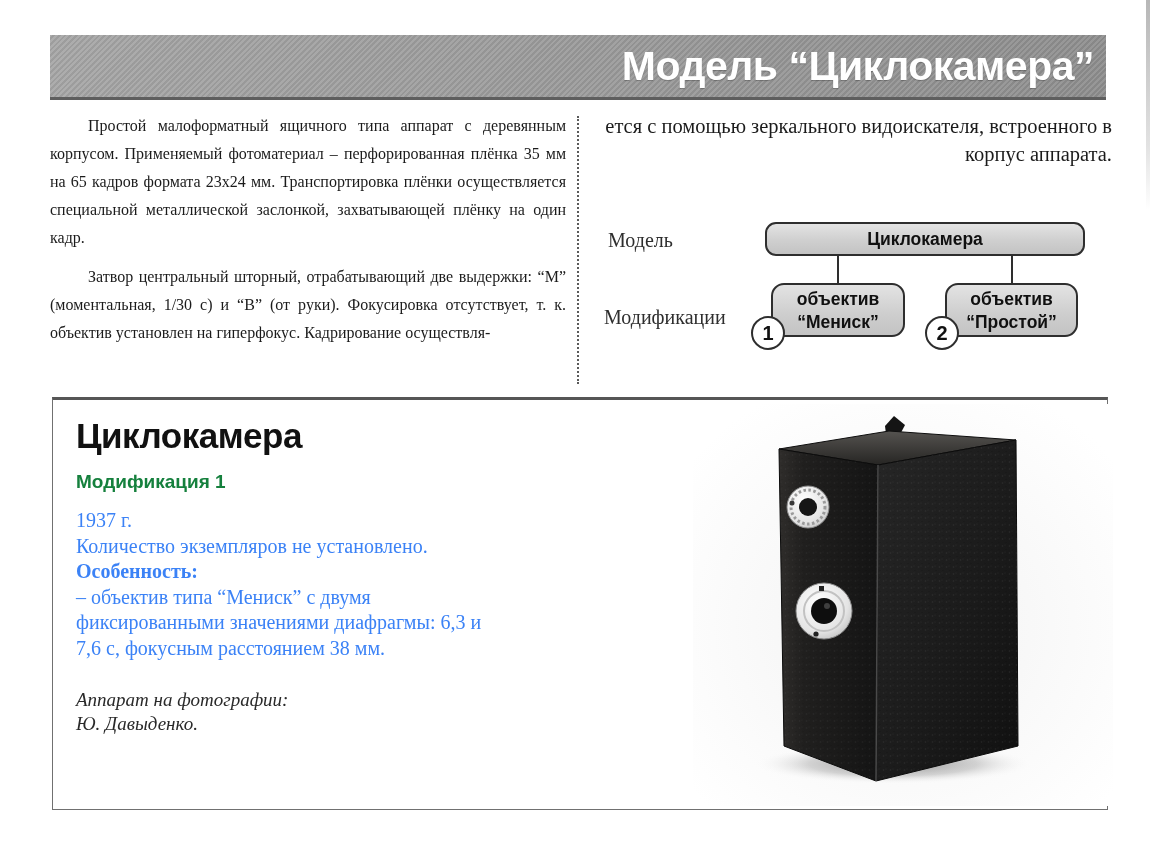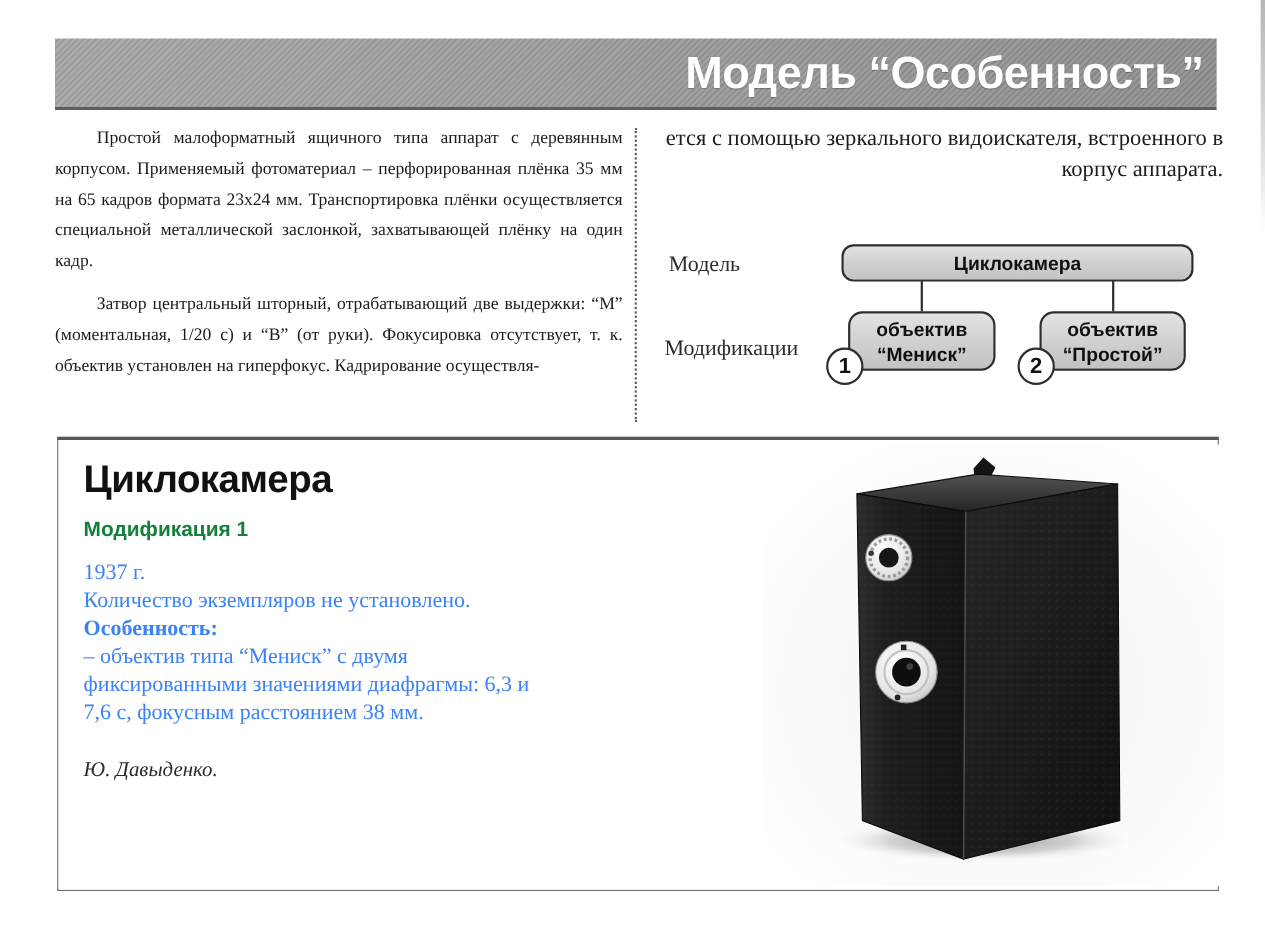--- a/index.html
+++ b/index.html
@@ -86,26 +86,26 @@
   
   .scan-edge{
     position:absolute;right:0;top:0;width:4px;height:210px;
     background:linear-gradient(180deg,#9f9f9f,#d9d9d9 70%,#ffffff);opacity:.75;
   }
 </style>
 </head>
 <body>
 
 <div class="header-bar">
-  <div class="header-title">Модель “Особенность”</div>
+  <div class="header-title">Модель “Циклокамера”</div>
 </div>
 
 <div class="col-left">
   <p>Простой малоформатный ящичного типа аппарат с деревянным корпусом. Применяемый фотоматериал – перфорированная плёнка 35 мм на 65 кадров формата 23х24 мм. Транспортировка плёнки осуществляется специальной металлической заслонкой, захватывающей плёнку на один кадр.</p>
-  <p>Затвор центральный шторный, отрабатывающий две выдержки: “М” (моментальная, 1/20 с) и “В” (от руки). Фокусировка отсутствует, т. к. объектив установлен на гиперфокус. Кадрирование осуществля-</p>
+  <p>Затвор центральный шторный, отрабатывающий две выдержки: “М” (моментальная, 1/30 с) и “В” (от руки). Фокусировка отсутствует, т. к. объектив установлен на гиперфокус. Кадрирование осуществля-</p>
 </div>
 <div class="col-divider"></div>
 <div class="col-right">
   <p>ется с помощью зеркального видоискателя, встроенного в корпус аппарата.</p>
 </div>
 
 <div class="diagram">
   <div class="dg-label" style="left:16px;top:7px;">Модель</div>
   <div class="dg-box dg-box-model">Циклокамера</div>
   <div class="dg-conn" style="left:245px;"></div>
@@ -127,20 +127,21 @@
   <div class="card-text">
     <h1 class="card-title">Циклокамера</h1>
     <div class="card-subtitle">Модификация 1</div>
     <div class="card-body">
       <div>1937 г.</div>
       <div>Количество экземпляров не установлено.</div>
       <div class="bold-line">Особенность:</div>
       <div>– объектив типа “Мениск” с двумя фиксированными значениями диафрагмы: 6,3 и 7,6 с, фокусным расстоянием 38 мм.</div>
     </div>
     <div class="card-credit">
+      <div>Аппарат на фотографии:</div>
       <div>Ю. Давыденко.</div>
     </div>
   </div>
 
   <div class="camera-figure">
     <svg width="420" height="402" viewBox="0 0 420 402" xmlns="http://www.w3.org/2000/svg">
       <defs>
         <radialGradient id="floorGrad" cx="50%" cy="55%" r="65%">
           <stop offset="0%" stop-color="#f2f2f2"></stop>
           <stop offset="70%" stop-color="#fbfbfb"></stop>

